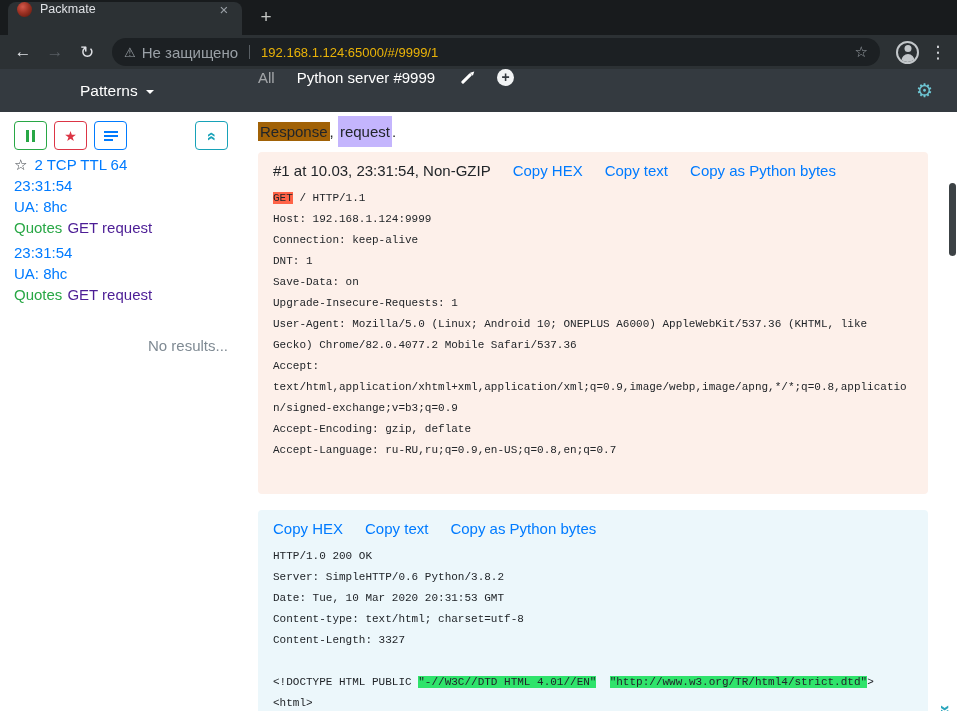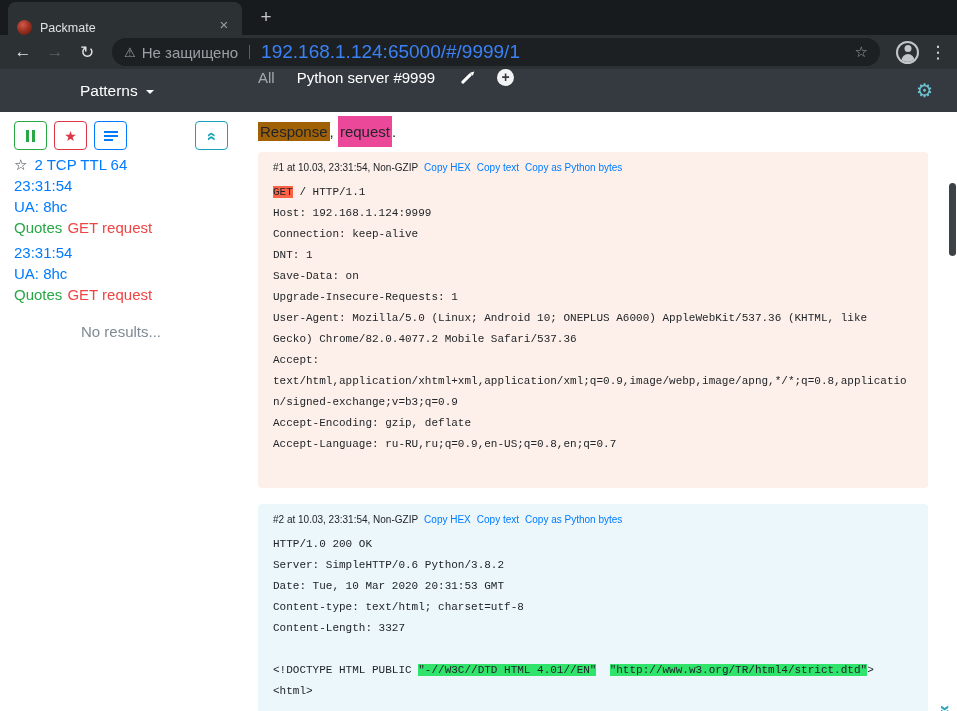--- a/index.html
+++ b/index.html
@@ -4,34 +4,34 @@
 <title>Packmate</title>
 <style>
   *{box-sizing:border-box;margin:0;padding:0}
   html,body{width:957px;height:711px;overflow:hidden;background:#fff;
     font-family:"Liberation Sans",sans-serif;}
   .screen{position:relative;width:957px;height:711px;overflow:hidden;background:#fff}
 
   
   .tabstrip{height:35px;background:#181b1d;display:flex;align-items:flex-end;padding-left:8px}
   .tab{width:234px;height:33px;background:#2c3134;border-radius:8px 8px 0 0;
-    display:flex;align-items:flex-end;padding:0 9px;gap:8px}
+    display:flex;align-items:flex-start;padding:0 9px;gap:8px}
   .favicon{width:15px;height:15px;border-radius:50%;flex:none;
     background:radial-gradient(circle at 38% 32%,#d4584a 0%,#9e3224 45%,#571409 100%)}
   .tab-title{color:#dfe1e5;font-size:12.5px;flex:1;white-space:nowrap;overflow:hidden}
   .tab-close{color:#9aa0a6;font-size:15px;width:18px;height:18px;line-height:16px;text-align:center;border-radius:50%;cursor:pointer}
   .newtab{color:#c4c7c5;font-size:19px;margin:0 0 7px 12px;width:24px;text-align:center;cursor:pointer}
   .toolbar{height:34px;background:#2c3134;display:flex;align-items:center;padding:0 8px;gap:2px}
   .nav-ic{color:#dfe1e5;font-size:17px;width:30px;height:28px;display:flex;align-items:center;justify-content:center;border-radius:50%;cursor:pointer}
   .nav-ic.disabled{color:#585e63}
   .omnibox{flex:1;height:28px;background:#1c2023;border-radius:14px;display:flex;align-items:center;margin:0 8px;padding:0 12px;gap:6px}
   .omni-warn{font-size:13px;color:#9aa0a6}
   .omni-sec{font-size:15px;color:#9aa0a6;white-space:nowrap}
   .omni-sep{width:1px;height:14px;background:#585e63;margin:0 5px}
-  .omni-url{color:#3b82f6;font-size:19px;flex:1;white-space:nowrap;overflow:hidden}
+  .omni-url{color:#eab308;font-size:13px;flex:1;white-space:nowrap;overflow:hidden}
   .omni-star{color:#9aa0a6;font-size:15px;cursor:pointer}
   .avatar{width:23px;height:23px;border-radius:50%;border:2px solid #c3c7ca;position:relative;overflow:hidden;margin:0 6px;flex:none;cursor:pointer}
   .avatar::before{content:'';position:absolute;top:2px;left:50%;transform:translateX(-50%);width:7px;height:7px;border-radius:50%;background:#c3c7ca}
   .avatar::after{content:'';position:absolute;top:11px;left:50%;transform:translateX(-50%);width:13px;height:9px;border-radius:7px 7px 0 0;background:#c3c7ca}
   .menu-ic{color:#dfe1e5;font-size:17px;width:22px;text-align:center;cursor:pointer}
 
   
   .navbar{height:43px;background:#343a40;position:relative;color:#fff}
   .nb-patterns{position:absolute;left:80px;top:0;height:43px;display:flex;align-items:center;gap:8px;font-size:15.5px;cursor:pointer}
   .caret{width:0;height:0;border-top:4px solid #fff;border-left:4px solid transparent;border-right:4px solid transparent;margin-top:3px}
@@ -57,32 +57,32 @@
   .lines{display:flex;flex-direction:column;gap:2px}
   .lines i{display:block;width:14px;height:2px;background:currentColor}
   .lines i:last-child{width:9px}
   .btn-collapse{border-color:#17a2b8;color:#17a2b8;margin-left:auto}
   .chev-up{display:inline-block;transform:rotate(90deg);font-size:16px;font-weight:bold;letter-spacing:-1px}
 
   .side-item{margin-top:4px;font-size:15px;line-height:21px;cursor:pointer}
   .si-star{font-size:15px;margin-right:7px;color:#343a40}
   .si-link{color:#007bff}
   .tag-green{color:#28a745;margin-right:5px}
-  .tag-red{color:#ef4444}
-  .no-results{text-align:center;color:#7f8a93;margin-top:18px;font-size:15px}
+  .tag-red{color:#4c1d95}
+  .no-results{text-align:right;color:#7f8a93;margin-top:32px;font-size:15px}
 
   .content{flex:1;padding:7px 29px 0 18px;overflow:hidden}
   .legend{font-size:15px;color:#212529;margin:4px 0 12px}
   .hl-response{background:#a16207;padding:1px 2px}
-  .hl-request{background:#ec4899;padding:7px 2px}
+  .hl-request{background:#c4b5fd;padding:7px 2px}
 
   .packet{border-radius:4px;padding:10px 15px 12px;margin-bottom:16px}
   .packet.request{background:#fdf0ea}
   .packet.response{background:#ecf7fb}
-  .packet-head{font-size:10px;display:flex;gap:6px;align-items:baseline;flex-wrap:nowrap}
+  .packet-head{font-size:15px;display:flex;gap:22px;align-items:baseline;flex-wrap:nowrap}
   .packet-title{color:#212529;white-space:nowrap}
   .packet-link{color:#007bff;text-decoration:none;cursor:pointer;white-space:nowrap}
   .packet-body{margin-top:9px;font-family:Liberation Mono, monospace;font-size:11px;line-height:21px;
     color:#212529;white-space:pre-wrap;overflow-wrap:break-word;word-break:break-word}
   .hl-method{background:#ff6347}
   .hl-string{background:#2fe36b}
 
   .scroll-thumb{position:absolute;right:1px;top:183px;width:7px;height:73px;background:#3c4245;border-radius:4px;cursor:pointer}
   .scroll-down{position:absolute;right:7px;bottom:-9px;color:#2ba6bc;font-size:18px;font-weight:bold;
     transform:rotate(90deg);letter-spacing:-1px;cursor:pointer}
@@ -176,21 +176,20 @@
             <div class="packet-head">
               <span class="packet-title">#1 at 10.03, 23:31:54, Non-GZIP</span>
               <a class="packet-link">Copy HEX</a>
               <a class="packet-link">Copy text</a>
               <a class="packet-link">Copy as Python bytes</a>
             </div>
             <div class="packet-body"><div class="pline"><span class="hl-method">GET</span><span> / HTTP/1.1</span></div><div class="pline"><span>Host: 192.168.1.124:9999</span></div><div class="pline"><span>Connection: keep-alive</span></div><div class="pline"><span>DNT: 1</span></div><div class="pline"><span>Save-Data: on</span></div><div class="pline"><span>Upgrade-Insecure-Requests: 1</span></div><div class="pline"><span>User-Agent: Mozilla/5.0 (Linux; Android 10; ONEPLUS A6000) AppleWebKit/537.36 (KHTML, like Gecko) Chrome/82.0.4077.2 Mobile Safari/537.36</span></div><div class="pline"><span>Accept: text/html,application/xhtml+xml,application/xml;q=0.9,image/webp,image/apng,*/*;q=0.8,application/signed-exchange;v=b3;q=0.9</span></div><div class="pline"><span>Accept-Encoding: gzip, deflate</span></div><div class="pline"><span>Accept-Language: ru-RU,ru;q=0.9,en-US;q=0.8,en;q=0.7</span></div><div class="pline">&nbsp;</div></div>
           </div>
           <div class="packet response">
             <div class="packet-head">
-              <span class="packet-title">#2 at 10.03, 23:31:54, Non-GZIP</span>
               <a class="packet-link">Copy HEX</a>
               <a class="packet-link">Copy text</a>
               <a class="packet-link">Copy as Python bytes</a>
             </div>
             <div class="packet-body"><div class="pline"><span>HTTP/1.0 200 OK</span></div><div class="pline"><span>Server: SimpleHTTP/0.6 Python/3.8.2</span></div><div class="pline"><span>Date: Tue, 10 Mar 2020 20:31:53 GMT</span></div><div class="pline"><span>Content-type: text/html; charset=utf-8</span></div><div class="pline"><span>Content-Length: 3327</span></div><div class="pline">&nbsp;</div><div class="pline"><span>&lt;!DOCTYPE HTML PUBLIC </span><span class="hl-string">"-//W3C//DTD HTML 4.01//EN"</span><span>  </span><span class="hl-string">"http://www.w3.org/TR/html4/strict.dtd"</span><span>&gt;</span></div><div class="pline"><span>&lt;html&gt;</span></div></div>
           </div>
         </div>
     </main>
 
   </div>

